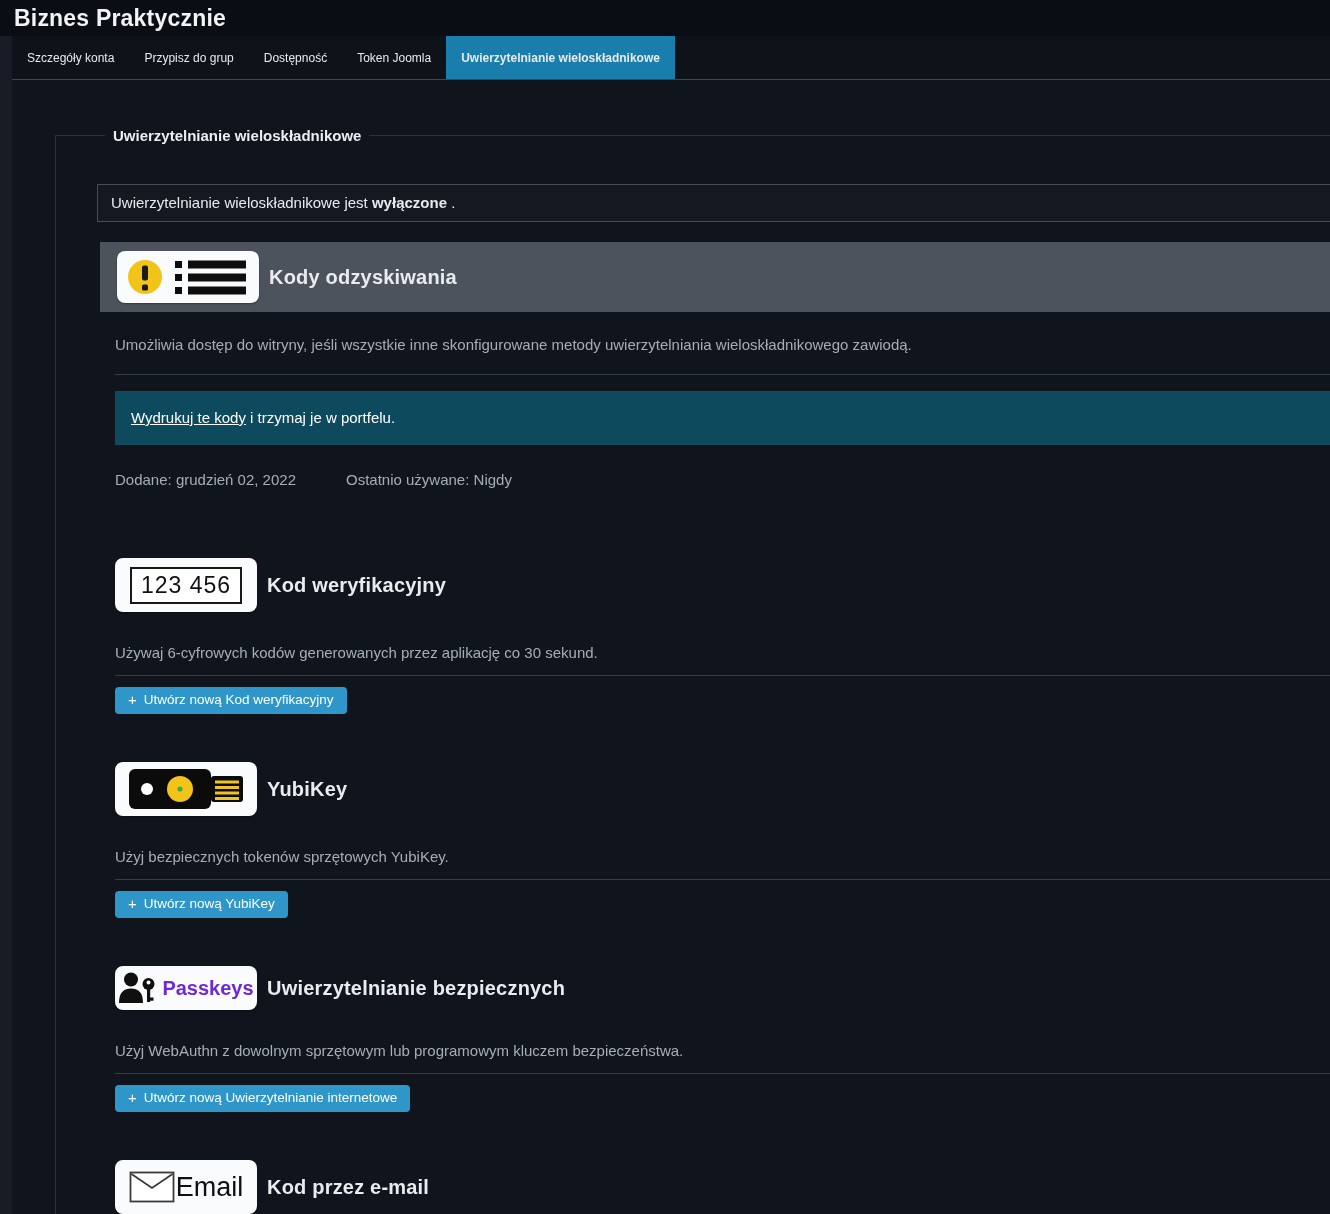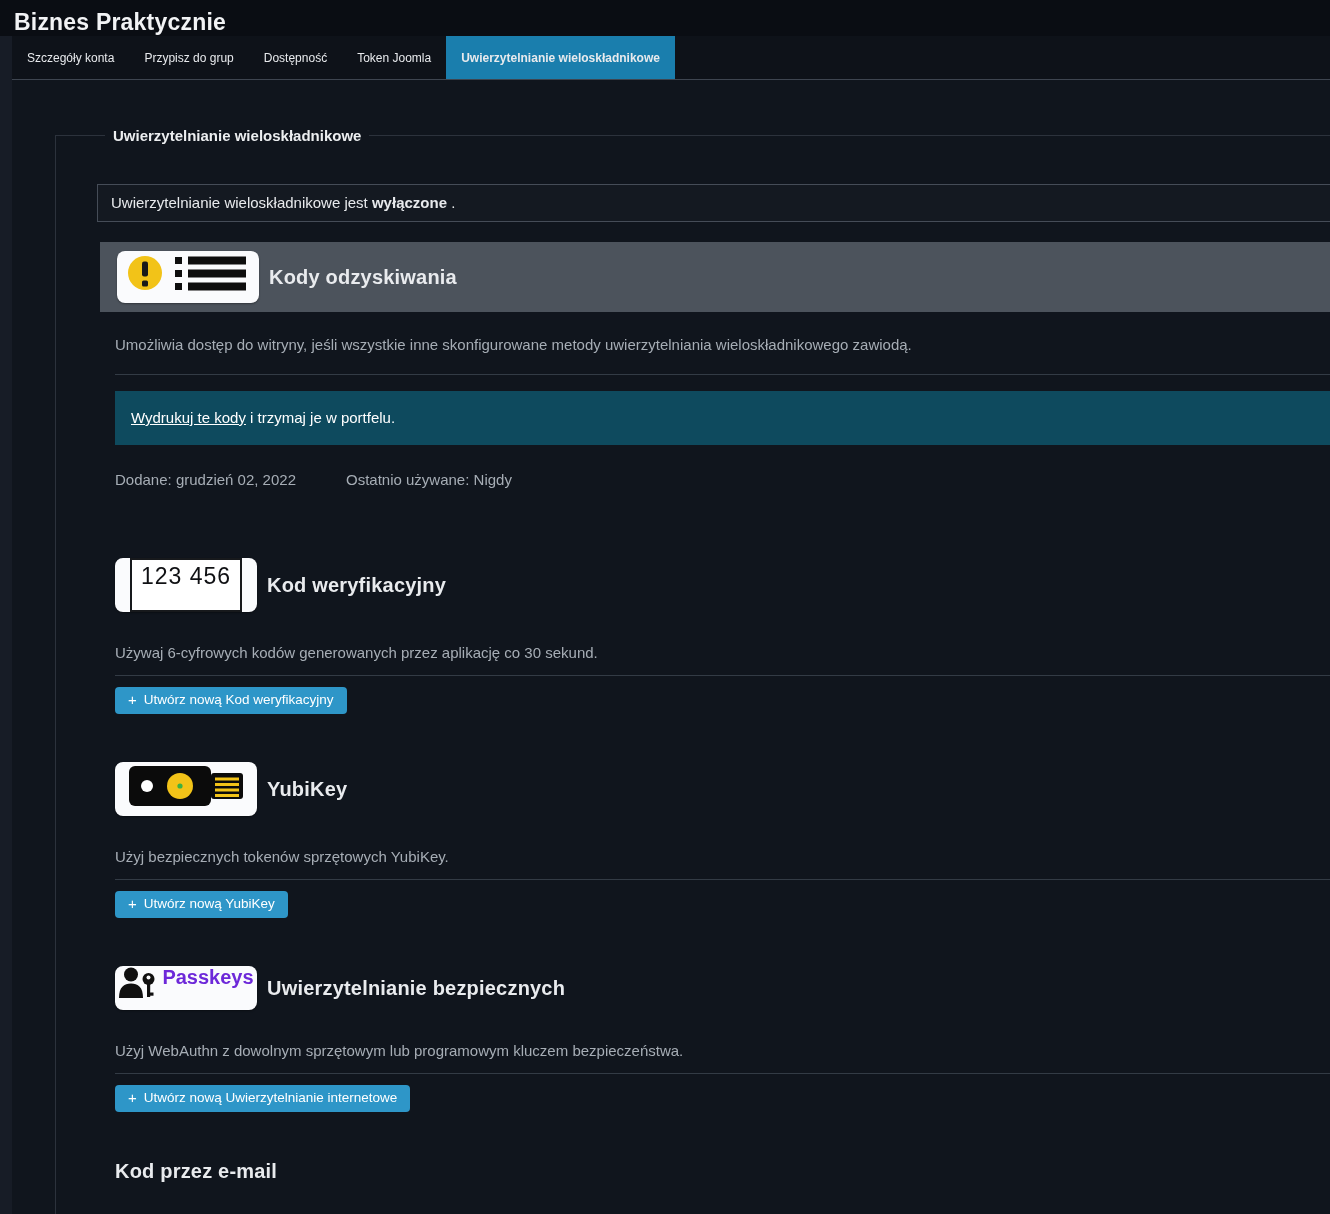--- a/index.html
+++ b/index.html
@@ -5,21 +5,21 @@
   * { margin: 0; padding: 0; box-sizing: border-box; }
   html, body { width: 1330px; height: 1214px; overflow: hidden; }
   body {
     background: #171c26;
     font-family: "Liberation Sans", sans-serif;
     color: #e8eaed;
   }
   .topbar {
     position: relative; z-index: 3;
     height: 36px; background: #0a0d13;
-    display: flex; align-items: flex-end; padding-left: 14px;
+    display: flex; align-items: center; padding-left: 14px;
   }
   .app-title { font-size: 23px; font-weight: 700; color: #f2f3f5; letter-spacing: 0.2px; }
 
   .tabbar {
     position: relative; z-index: 3;
     margin-left: 12px; height: 44px;
     background: #0e1219;
     border-bottom: 1px solid #3e4550;
     display: flex; align-items: stretch;
   }
@@ -67,21 +67,21 @@
     padding: 9px 0 9px 17px;
     display: flex; align-items: center; gap: 10px;
   }
   .method-row {
     margin-left: 59px;
     display: flex; align-items: center; gap: 10px;
   }
   .icon-box {
     width: 142px; min-height: 52px; flex: 0 0 142px;
     background: #fafbfd; border-radius: 8px;
-    display: flex; justify-content: center;
+    display: flex; align-items: center; justify-content: center;
     box-shadow: 0 1px 2px rgba(0,0,0,0.35);
   }
   .icon-box.h54 { min-height: 54px; }
   .icon-box.h44 { min-height: 44px; }
   .method-title {
     font-size: 20px; font-weight: 700; color: #e9ebee; letter-spacing: 0.2px;
   }
   .method-desc {
     margin: 30px 0 0 59px;
     font-size: 15px; line-height: 22px; color: #a6adb5;
@@ -240,18 +240,25 @@
       <div class="btn-row">
         <button class="btn-primary">
           <span class="plus">+</span>
           <span>Utwórz nową Uwierzytelnianie internetowe</span>
         </button>
       </div>
     </div>
 
     <div class="method">
       <div class="method-row">
+        <div class="icon-box h54">
+          <svg width="46" height="32" viewBox="0 0 46 32">
+            <rect x="1.5" y="1.5" width="43" height="29" fill="#ffffff" stroke="#3a3a3a" stroke-width="1.8"></rect>
+            <polyline points="2.5,3 23,17 43.5,3" fill="none" stroke="#3a3a3a" stroke-width="1.8"></polyline>
+          </svg>
+          <span class="email-label">Email</span>
+        </div>
         <span class="method-title">Kod przez e-mail</span>
       </div>
     </div>
 
   </fieldset>
 </div>
 
 </body></html>

